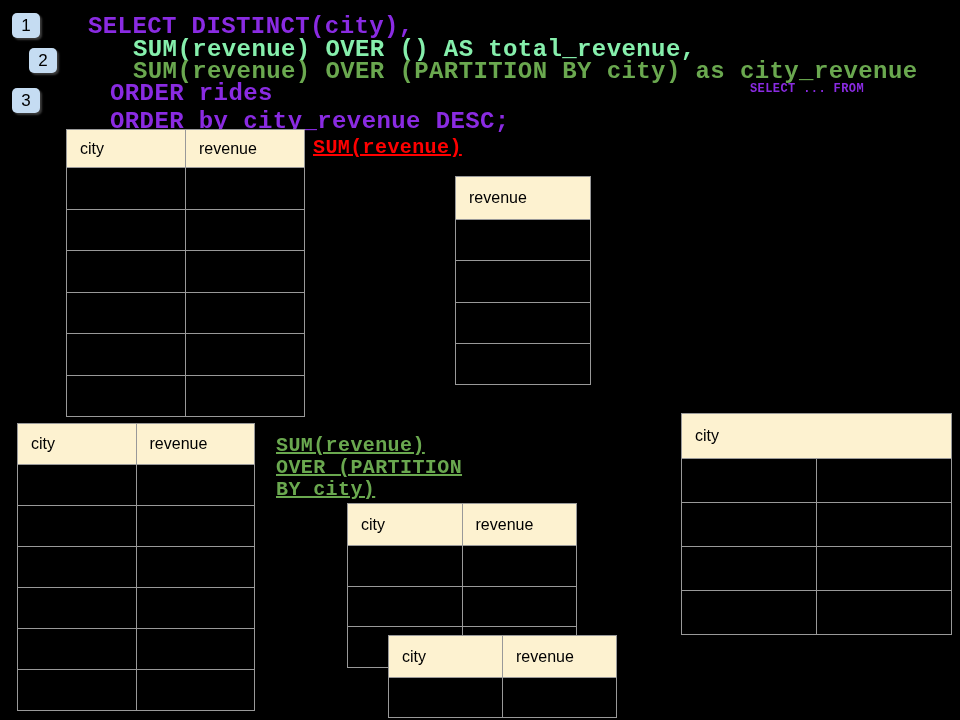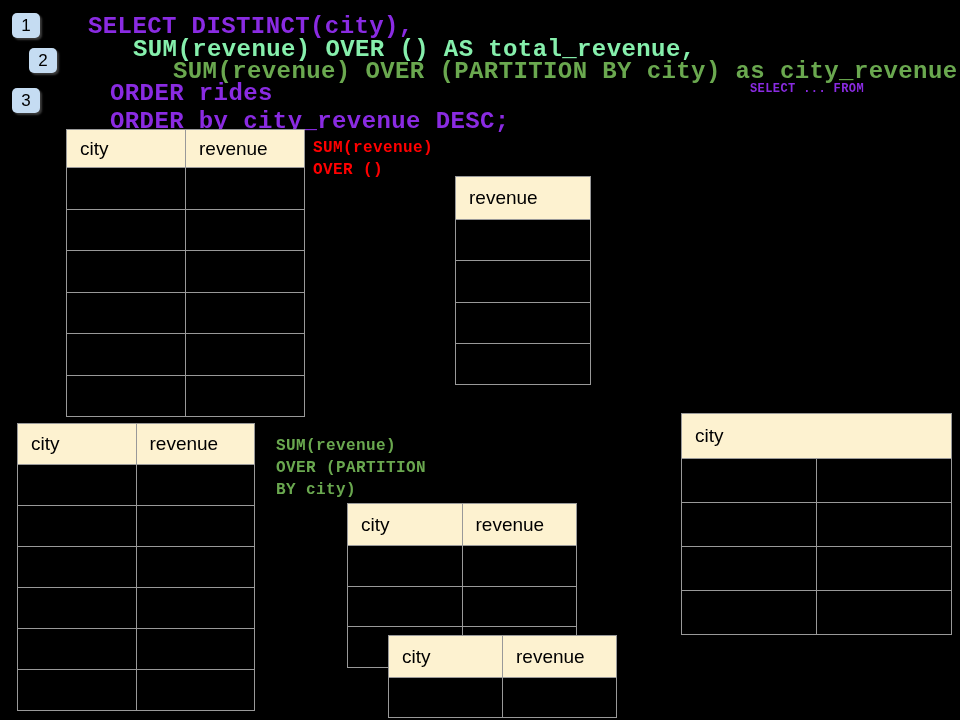--- a/index.html
+++ b/index.html
@@ -25,29 +25,29 @@
   #code-block{position:absolute;left:0;top:0;width:960px;}
   #code-block .code-line{position:absolute;font-size:24px;white-space:pre;}
   #code-block .code-line:nth-child(1){left:88px;top:13px}
   #code-block .code-line:nth-child(2){left:133px;top:36px}
   #code-block .code-line:nth-child(3){left:133px;top:58px}
   #code-block .code-line:nth-child(4){left:110px;top:80px}
   #code-block .code-line:nth-child(5){left:110px;top:108px}
   
   #side-note{position:absolute;left:750px;top:37px;font-size:12px;line-height:21px;color:var(--purple);white-space:pre;}
   
-  .fn-label{position:absolute;font-size:16px;line-height:22px;white-space:pre;}
+  .fn-label{position:absolute;font-size:20px;line-height:22px;white-space:pre;text-decoration:underline;}
   #label-total{left:313px;top:137px;color:var(--red);}
   #label-partition{left:276px;top:435px;color:var(--green);}
   
   .tbl{position:absolute;background:var(--bg);border:1px solid var(--border);
        display:flex;flex-direction:column;box-sizing:border-box;}
   .tbl .hrow{display:flex;background:var(--cream);flex:0 0 auto;}
   .tbl .hcell{flex:1;display:flex;align-items:center;padding-left:13px;
-       color:#000;font-size:19px;border-right:1px solid var(--border);box-sizing:border-box;}
+       color:#000;font-size:16px;border-right:1px solid var(--border);box-sizing:border-box;}
   .tbl .hcell:last-child{border-right:none;}
   .tbl .brow{display:flex;flex:1;border-top:1px solid var(--border);}
   .tbl .bcell{flex:1;border-right:1px solid var(--border);box-sizing:border-box;}
   .tbl .bcell:last-child{border-right:none;}
   #t-source-top   {left:66px; top:129px;width:239px;height:288px}
   #t-source-top .hrow{height:37px}
   #t-total-result {left:455px;top:176px;width:136px;height:209px}
   #t-total-result .hrow{height:42px}
   #t-source-bottom{left:17px; top:423px;width:238px;height:288px}
   #t-source-bottom .hrow{height:40px}
@@ -70,30 +70,30 @@
 
 <div id="canvas">
 
   <div class="badge" id="badge-1">1</div>
   <div class="badge" id="badge-2">2</div>
   <div class="badge" id="badge-3">3</div>
 
   <div id="code-block" class="mono">
       <div class="code-line" style="color: rgb(138, 43, 226);">SELECT DISTINCT(city),</div>
       <div class="code-line" style="color: #86efac; text-align: center;">SUM(revenue) OVER () AS total_revenue,</div>
-      <div class="code-line" style="color: rgb(106, 168, 79); margin-left: 40px;">SUM(revenue) OVER (PARTITION BY city) as city_revenue</div>
+      <div class="code-line" style="color: rgb(106, 168, 79);">SUM(revenue) OVER (PARTITION BY city) as city_revenue</div>
       <div class="code-line" style="color: rgb(138, 43, 226);">ORDER rides</div>
       <div class="code-line" style="color: rgb(138, 43, 226);">ORDER by city_revenue DESC;</div>
     </div>
 
   <div id="side-note" class="mono">
     <div>SELECT ... FROM</div>
   </div>
 
-  <div id="label-total" class="fn-label mono" style="color: rgb(255, 0, 0);"><div>SUM(revenue)</div><div>OVER ()</div></div>
+  <div id="label-total" class="fn-label mono" style="color: rgb(255, 0, 0);"><div>SUM(revenue)</div></div>
   <div id="label-partition" class="fn-label mono" style="color: rgb(106, 168, 79);"><div>SUM(revenue)</div><div>OVER (PARTITION</div><div>BY city)</div></div>
 
   <div class="tbl" id="t-source-top">
       <div class="hrow">
         <div class="hcell">city</div>
         <div class="hcell">revenue</div>
       </div>
       <div class="brow">
         <div class="bcell"></div>
         <div class="bcell"></div>

